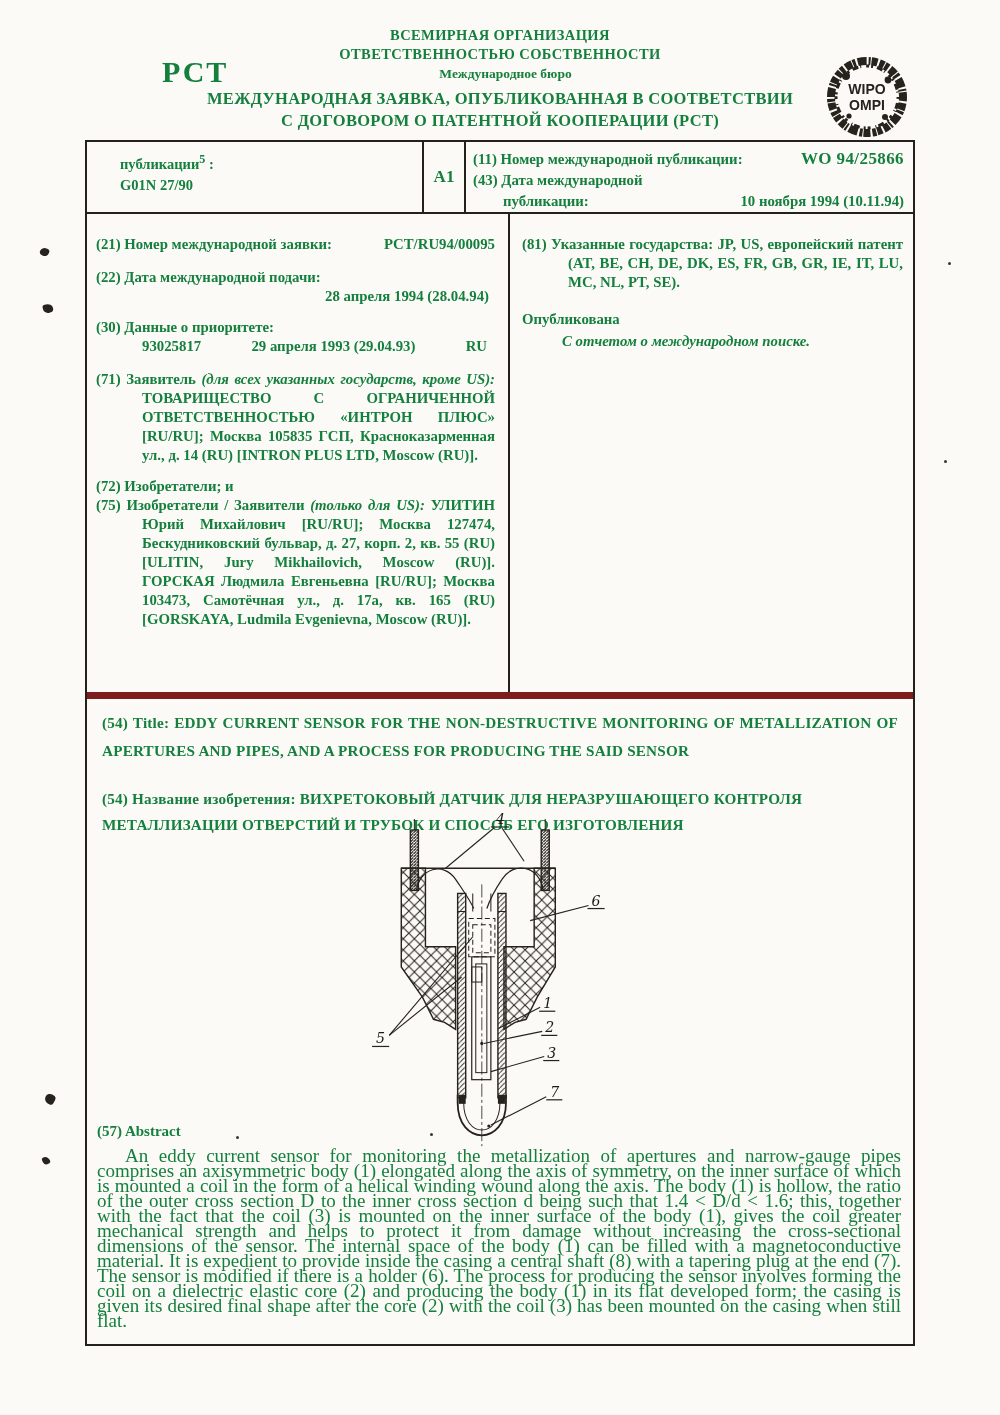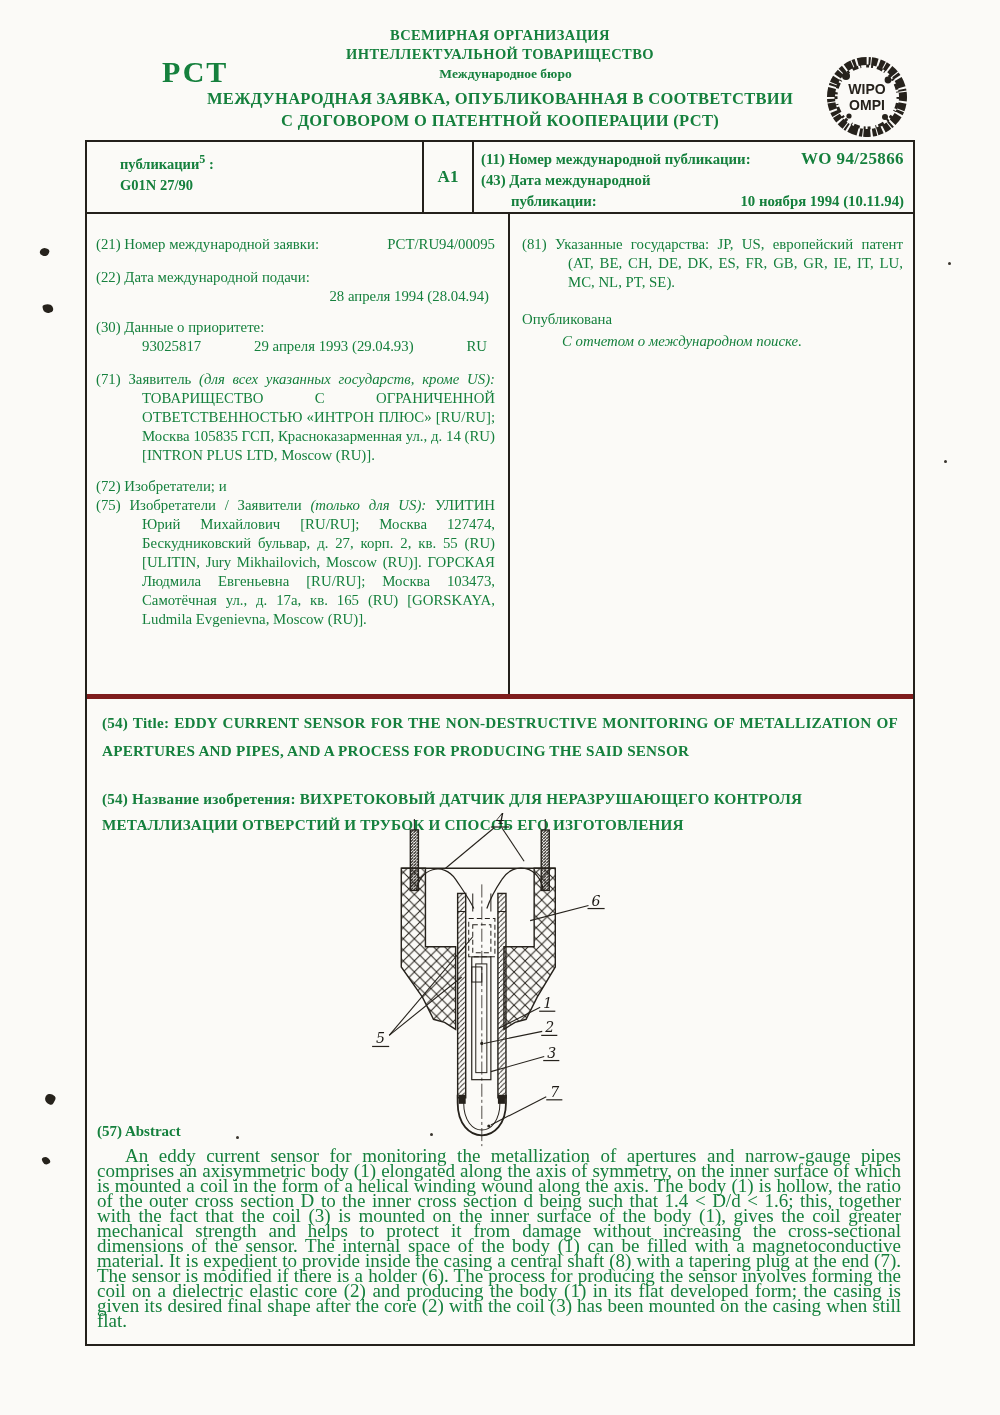--- a/index.html
+++ b/index.html
@@ -15,27 +15,27 @@
   .hdr-org3 { position:absolute; top:66px; left:11px; right:0; text-align:center; font-weight:bold; font-size:13.5px; }
   .hdr-pct  { position:absolute; top:55px; left:162px; font-weight:bold; font-size:30px; letter-spacing:2px; }
   .hdr-t1 { position:absolute; top:89px;  left:0; right:0; text-align:center; font-weight:bold; font-size:16.5px; letter-spacing:.3px; }
   .hdr-t2 { position:absolute; top:111px; left:0; right:0; text-align:center; font-weight:bold; font-size:16.5px; letter-spacing:.3px; }
   .logo { position:absolute; top:56px; left:826px; width:82px; height:82px; }
 
   .doc-table { position:absolute; left:85px; top:140px; width:830px; height:1206px; border:2px solid #24201b; }
   .row1 { display:flex; height:72px; border-bottom:2px solid #24201b; font-weight:bold; }
   .c51 { width:335px; padding:7px 6px 0 8px; font-size:14.5px; line-height:21px; }
   .c51 .ind { padding-left:25px; }
-  .cA1 { width:52px; border-left:2px solid #24201b; border-right:2px solid #24201b; display:flex; align-items:center; justify-content:center; font-size:17px; }
+  .cA1 { width:44px; border-left:2px solid #24201b; border-right:2px solid #24201b; display:flex; align-items:center; justify-content:center; font-size:17px; }
   .c1143 { flex:1; padding:6px 9px 0 7px; font-size:14.8px; line-height:21px; }
   .fx { display:flex; justify-content:space-between; align-items:baseline; }
   .pubno { font-size:17px; letter-spacing:.4px; }
   .c43ind { padding-left:30px; }
 
-  .row2 { display:flex; height:485px; border-bottom:5px solid #7f1d1d; font-size:14.8px; font-weight:normal; }
+  .row2 { display:flex; height:485px; border-bottom:7px solid #7f1d1d; font-size:14.8px; font-weight:bold; }
   .colL { width:423px; border-right:2px solid #24201b; padding:21px 13px 0 9px; line-height:19px; }
   .colR { flex:1; padding:21px 10px 0 12px; line-height:19px; }
   .hang { padding-left:46px; text-indent:-46px; text-align:justify; }
   .it { font-style:italic; }
   .f22v { text-align:right; padding-right:6px; }
   .f30v { display:flex; justify-content:space-between; padding-left:46px; padding-right:8px; }
   .mt14 { margin-top:14px; } .mt12 { margin-top:12px; } .mt18 { margin-top:18px; }
   .pubnote { padding-left:40px; font-style:italic; margin-top:3px; }
 
   .row3 { position:relative; height:647px; padding:10px 15px 0 15px; }
@@ -48,21 +48,21 @@
 
   .speck { position:absolute; background:#26221c; }
   .dot { position:absolute; background:#3a352e; border-radius:50%; }
 </style>
 </head>
 <body>
 
 <div class="page">
 
   <div class="hdr-org1">ВСЕМИРНАЯ ОРГАНИЗАЦИЯ</div>
-  <div class="hdr-org2">ИНТЕЛЛЕКТУАЛЬНОЙ ТОВАРИЩЕСТВО</div>
+  <div class="hdr-org2">ОТВЕТСТВЕННОСТЬЮ СОБСТВЕННОСТИ</div>
   <div class="hdr-org3">Международное бюро</div>
   <div class="hdr-pct">РСТ</div>
   <div class="hdr-t1">МЕЖДУНАРОДНАЯ ЗАЯВКА, ОПУБЛИКОВАННАЯ В СООТВЕТСТВИИ</div>
   <div class="hdr-t2">С ДОГОВОРОМ О ПАТЕНТНОЙ КООПЕРАЦИИ (РСТ)</div>
 
   <svg class="logo" viewBox="0 0 82 82">
     <circle cx="41" cy="41" r="36" fill="none" stroke="#26221c" stroke-width="8" stroke-dasharray="4 2 7 1 3 2 9 2 2 1 6 2 5 1"></circle>
     <circle cx="41" cy="41" r="31" fill="none" stroke="#26221c" stroke-width="3" stroke-dasharray="2 4 6 2 1 5 3 2"></circle>
     <circle cx="20" cy="20" r="4" fill="#26221c"></circle>
     <circle cx="62" cy="24" r="3.4" fill="#26221c"></circle>

